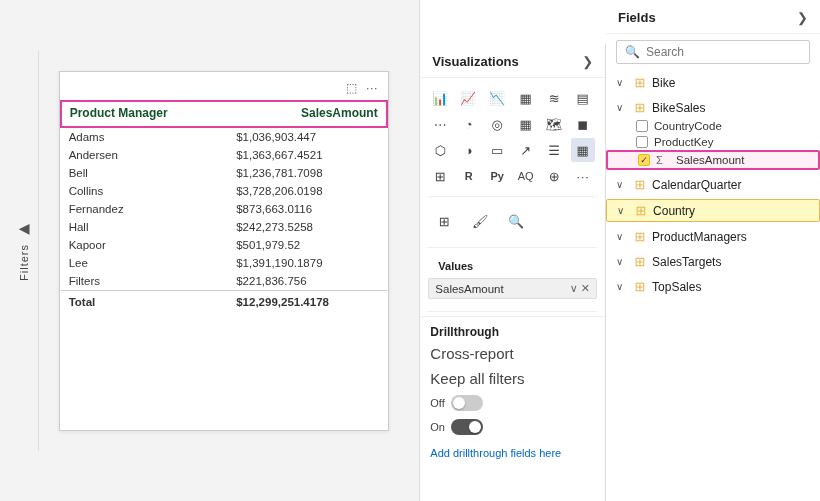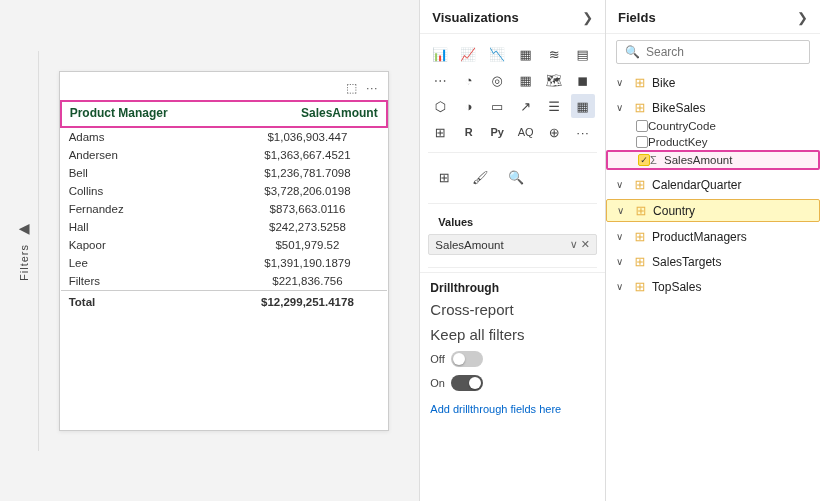--- a/index.html
+++ b/index.html
@@ -79,21 +79,21 @@
       text-align: right;
     }
 
     .data-table td {
       padding: 3px 8px;
       font-size: 11.5px;
       color: #333;
     }
 
     .data-table td:last-child {
-      text-align: center;
+      text-align: left;
     }
 
     .data-table tr.total-row td {
       font-weight: 700;
       border-top: 1px solid #ccc;
       padding-top: 5px;
     }
 
     
     .filters-sidebar {
@@ -120,20 +120,21 @@
       margin-bottom: 8px;
     }
 
     
     .middle-panel {
       width: 190px;
       background: #fff;
       border-right: 1px solid #ddd;
       display: flex;
       flex-direction: column;
+      margin-top: 44px;
     }
 
     .panel-header {
       display: flex;
       align-items: center;
       justify-content: space-between;
       padding: 10px 12px 8px 12px;
       border-bottom: 1px solid #eee;
     }
 
@@ -347,20 +348,21 @@
     .group-label {
       font-size: 12px;
       color: #222;
       font-weight: 500;
     }
 
     .field-item {
       display: flex;
       align-items: center;
       padding: 2px 10px 2px 30px;
+      gap: 6px;
       cursor: pointer;
     }
 
     .field-checkbox {
       width: 12px;
       height: 12px;
       border: 1px solid #999;
       border-radius: 2px;
       display: flex;
       align-items: center;

